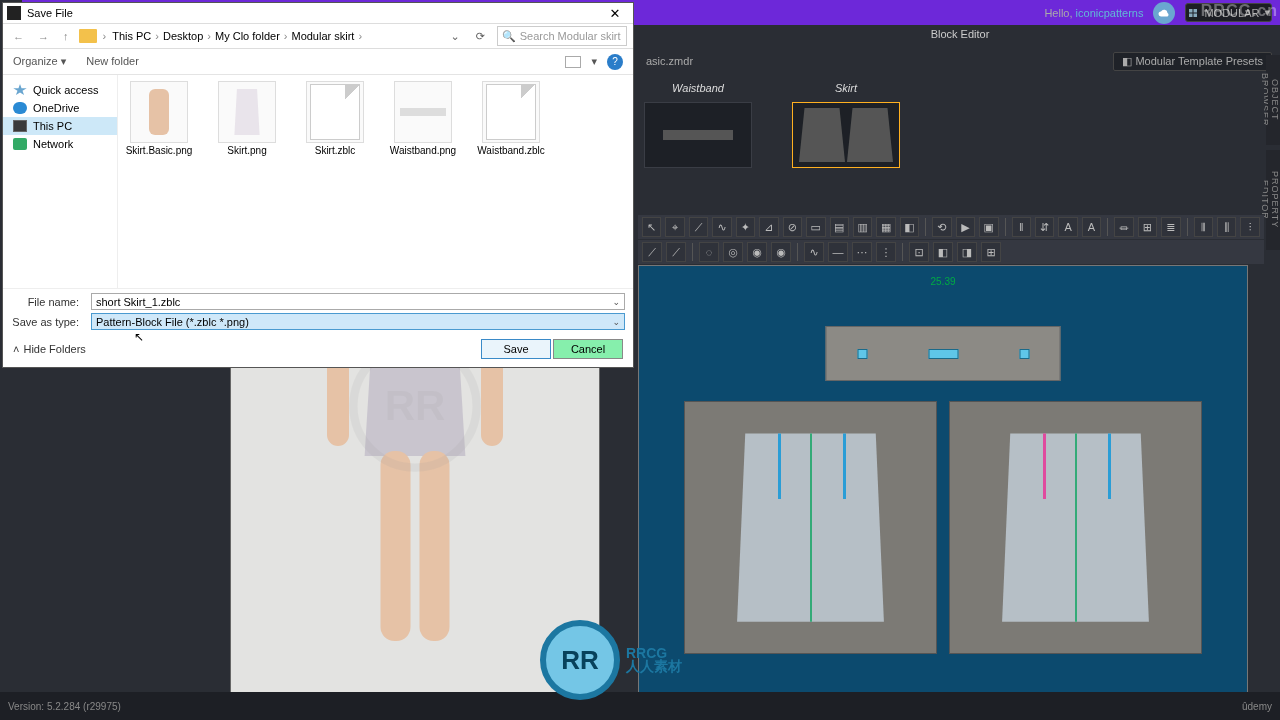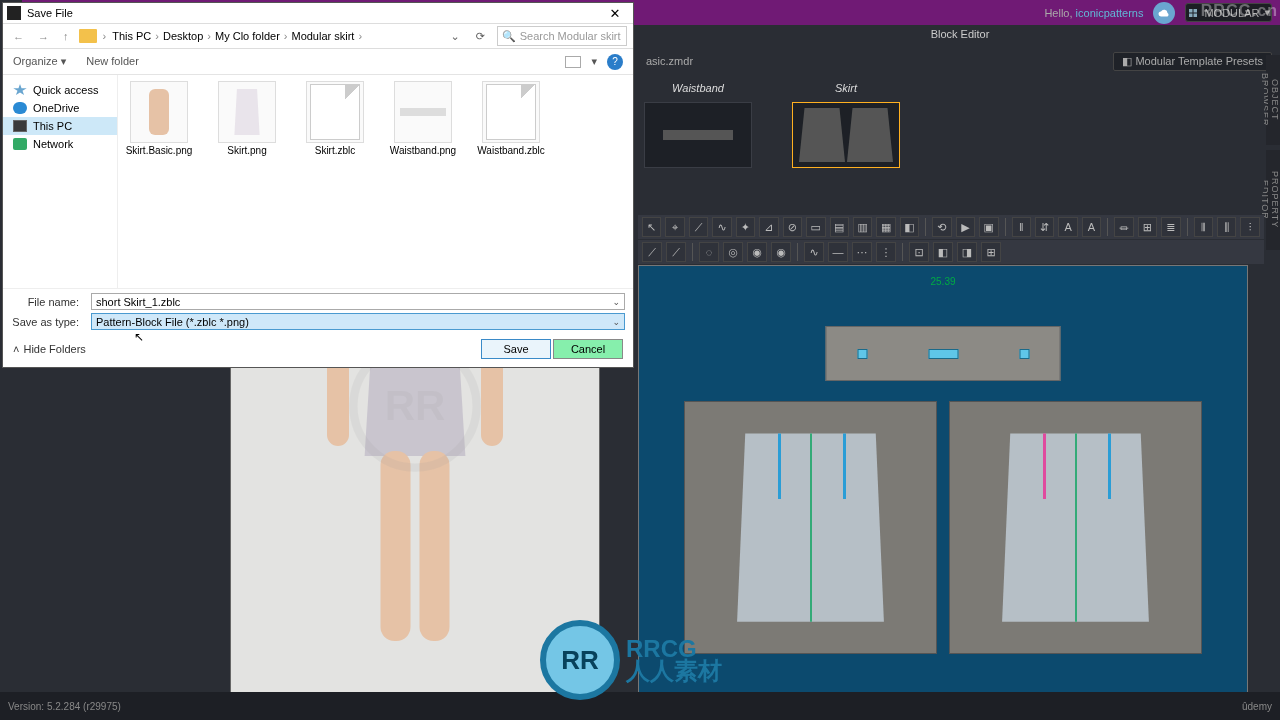--- a/index.html
+++ b/index.html
@@ -1,19 +1,19 @@
 <!DOCTYPE html>
 <html><head>
 <meta charset="utf-8">
 <style>
   * { box-sizing: border-box; margin: 0; padding: 0; font-family: "Segoe UI", Arial, sans-serif; }
   body { width: 1280px; height: 720px; background: #2a2d34; position: relative; overflow: hidden; font-size: 11px; color: #ddd; }
 
   
-  .topbar { position: absolute; top: 0; right: 0; left: 9px; height: 25px; background: #701a75; display: flex; justify-content: flex-end; align-items: center; padding-right: 8px; gap: 10px; margin-left: 13px; }
+  .topbar { position: absolute; top: 0; right: 0; left: 9px; height: 25px; background: #6d28d9; display: flex; justify-content: flex-end; align-items: center; padding-right: 8px; gap: 10px; margin-left: 13px; }
   .topbar .hello { color: #aaa; }
   .topbar .hello b { color: #62b8d6; font-weight: 500; }
   .topbar .round-icon { width: 22px; height: 22px; border-radius: 50%; background: #6aa6d0; display: flex; align-items: center; justify-content: center; }
   .topbar .modular-pill { background: #1c1e24; border: 1px solid #444; border-radius: 3px; padding: 2px 1px; display: flex; align-items: center; gap: 5px; color: #aaa; }
   .watermark-tr { position: absolute; top: 2px; right: 2px; font-size: 16px; font-weight: bold; color: rgba(255,255,255,0.35); letter-spacing: 1px; z-index: 50; }
 
   
   .blockeditor-title { position: absolute; top: 28px; left: 640px; right: 0; height: 20px; text-align: center; color: #ccc; font-size: 11px; }
   .filepath-row { position: absolute; top: 50px; left: 638px; right: 0; height: 22px; display: flex; justify-content: space-between; align-items: center; padding: 0 8px; color: #aaa; }
   .filepath-row .preset-btn { background: #1f2228; border: 1px solid #444; border-radius: 2px; padding: 2px 8px; }
@@ -60,21 +60,21 @@
   .mannequin .skirt3d { position: absolute; top: 55px; left: 50%; transform: translateX(-50%); width: 120px; height: 135px; background: #c9c5ce; clip-path: polygon(15% 0, 85% 0, 92% 100%, 8% 100%); }
   .mannequin .leg { position: absolute; top: 185px; width: 30px; height: 190px; background: #e6c2a6; border-radius: 14px; }
   .mannequin .leg.l { left: 50%; transform: translateX(-115%); }
   .mannequin .leg.r { left: 50%; transform: translateX(15%); }
   .mannequin .arm { position: absolute; top: 10px; width: 22px; height: 170px; background: #e6c2a6; border-radius: 11px; }
   .mannequin .arm.l { left: 2px; }
   .mannequin .arm.r { right: 2px; }
 
   .watermark-mid { position: absolute; bottom: 20px; left: 540px; z-index: 30; display: flex; align-items: center; gap: 6px; }
   .watermark-mid .circ { width: 80px; height: 80px; border-radius: 50%; border: 6px solid #1c77a1; background: #74c6e6; display: flex; align-items: center; justify-content: center; font-weight: bold; font-size: 26px; color: #08425c; }
-  .watermark-mid .cn { display: flex; flex-direction: column; font-weight: bold; color: #1c77a1; font-size: 24px; line-height: 0.9; }
+  .watermark-mid .cn { display: flex; flex-direction: column; font-weight: bold; color: #1c77a1; font-size: 14px; line-height: 0.9; }
 
   .watermark-canvas { position: absolute; top: 70px; left: 50%; transform: translateX(-50%); z-index: 1; opacity: 0.12; color: #888; font-size: 40px; font-weight: bold; pointer-events: none; }
 
   
   .statusbar { position: absolute; bottom: 0; left: 0; right: 0; height: 28px; background: #1d1f25; color: #888; font-size: 10px; display: flex; align-items: center; justify-content: space-between; padding: 0 8px; }
 
   
   .save-dialog { position: absolute; top: 2px; left: 2px; width: 632px; height: 366px; background: #fff; color: #000; border: 1px solid #555; z-index: 40; display: flex; flex-direction: column; font-size: 11px; }
   .dlg-titlebar { height: 20px; display: flex; align-items: center; justify-content: space-between; padding: 0 4px; }
   .dlg-titlebar .left { display: flex; align-items: center; gap: 6px; }

